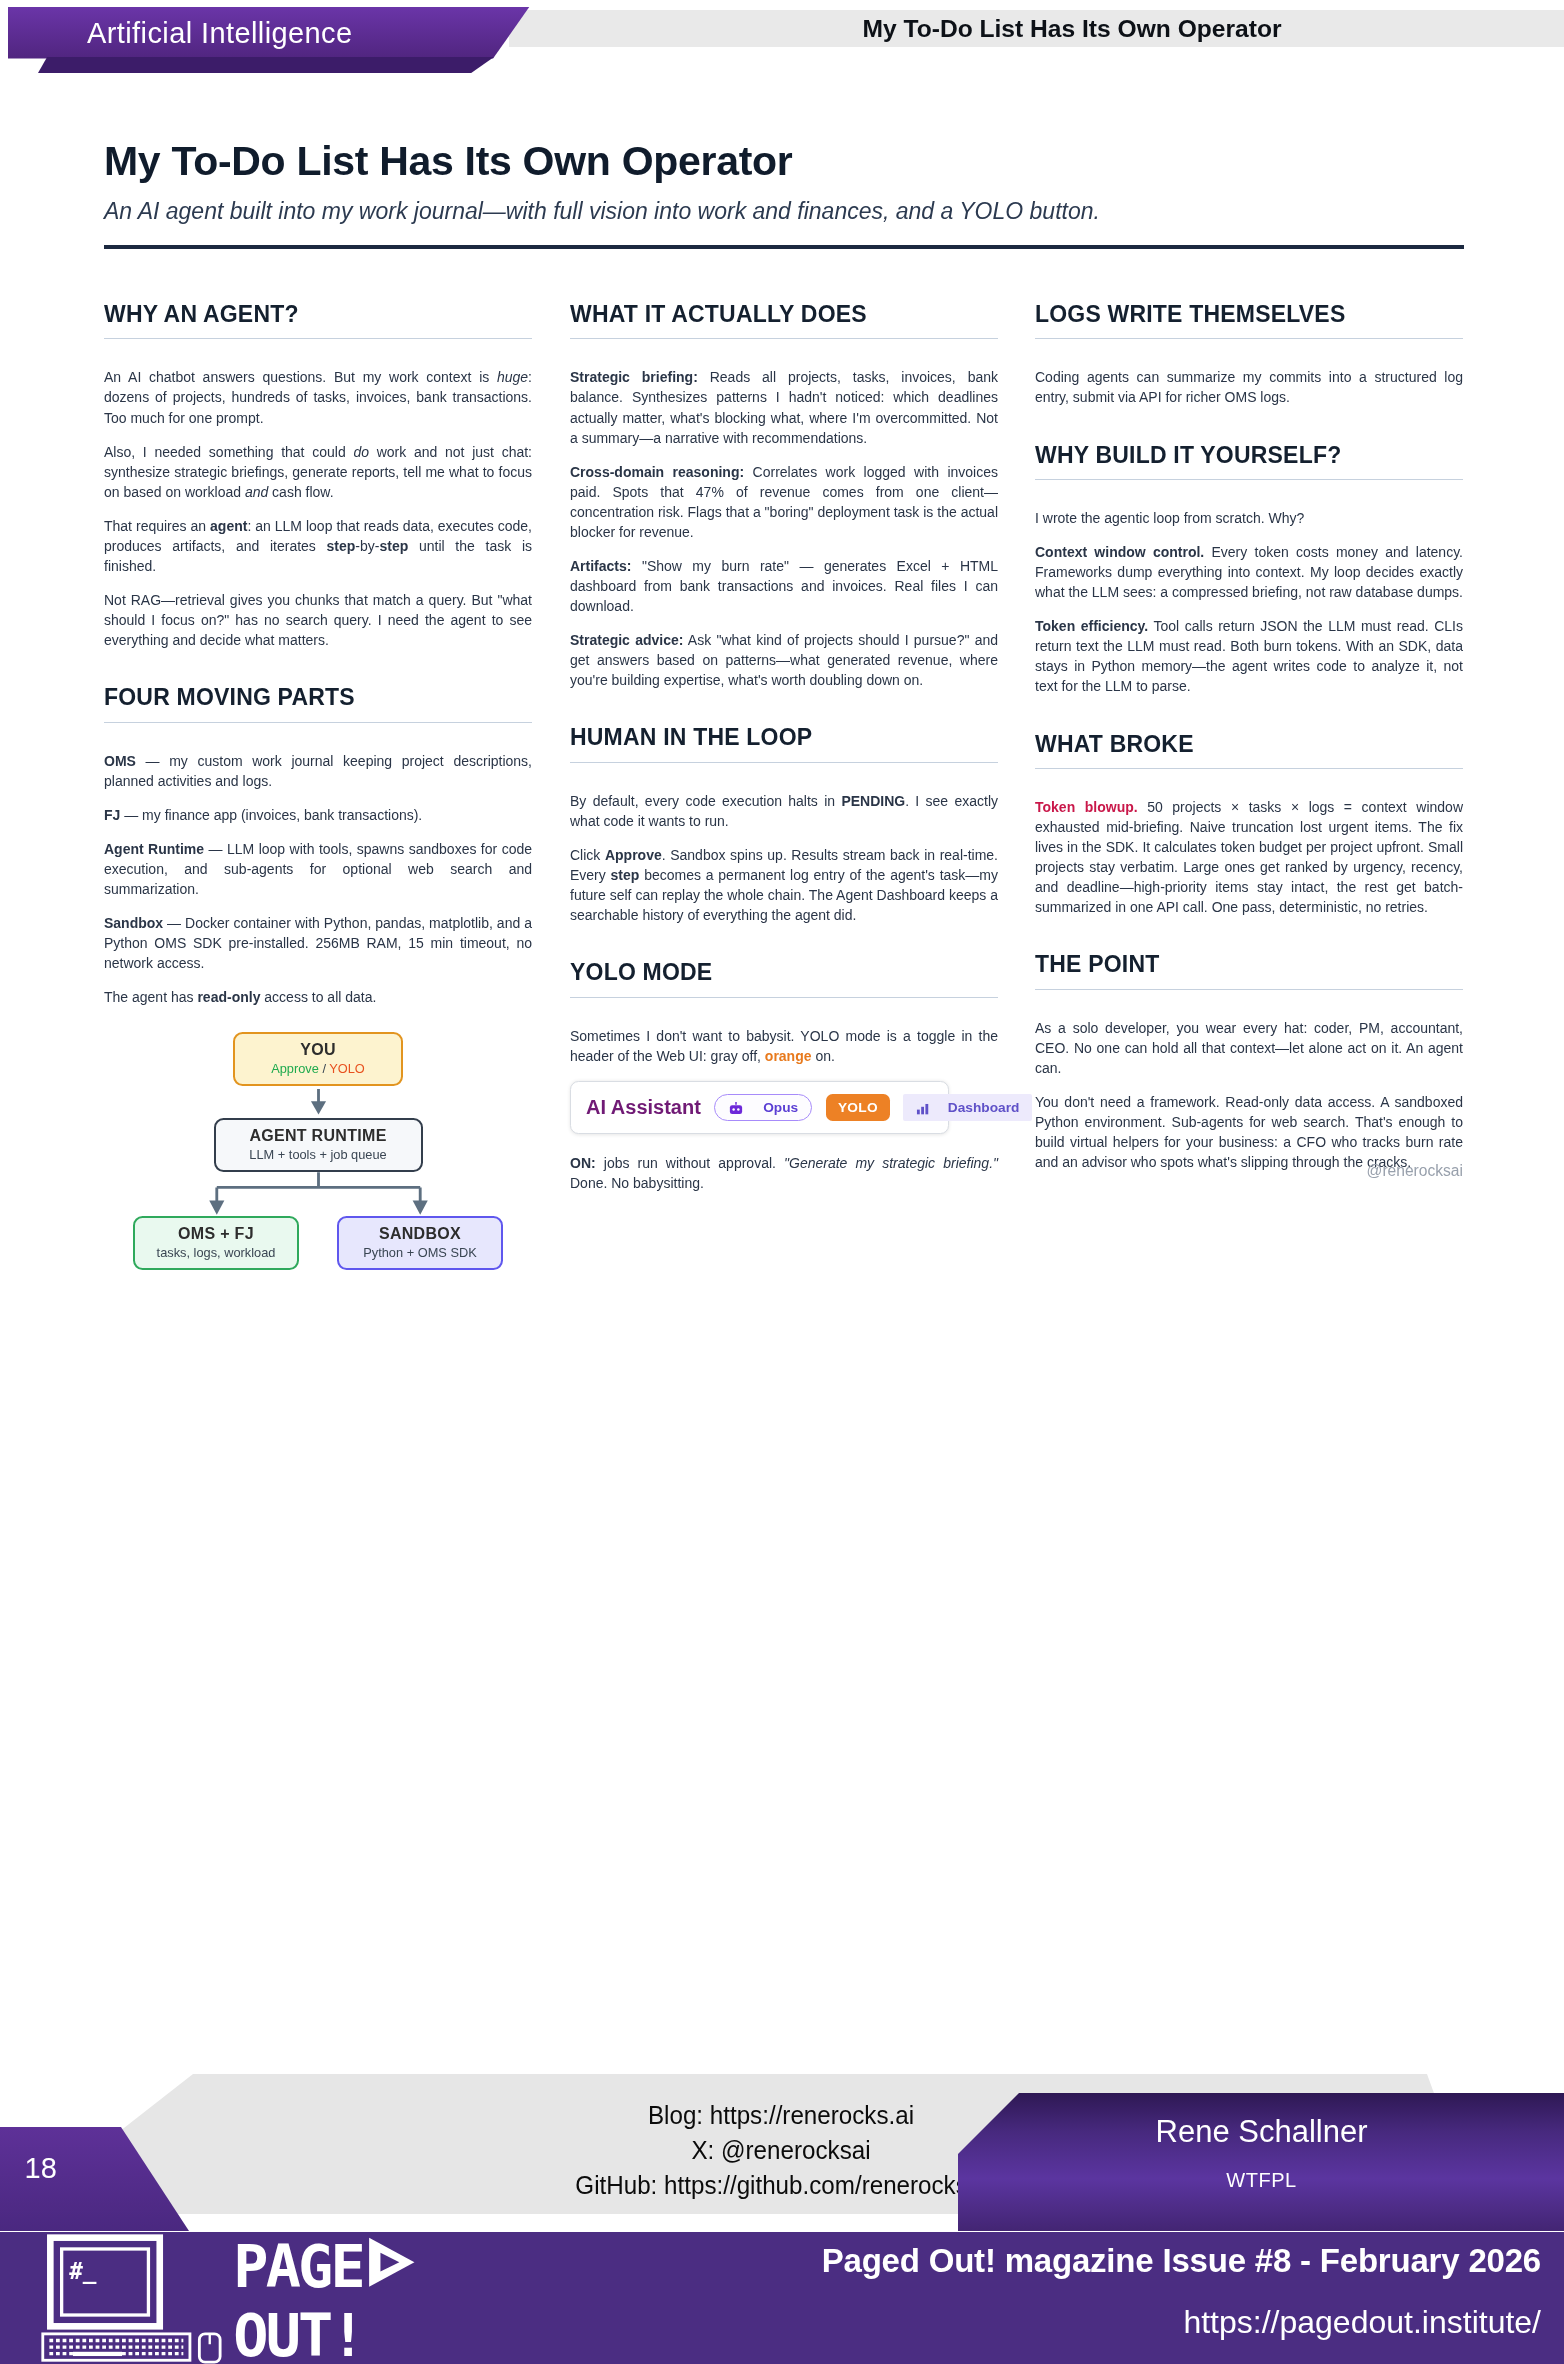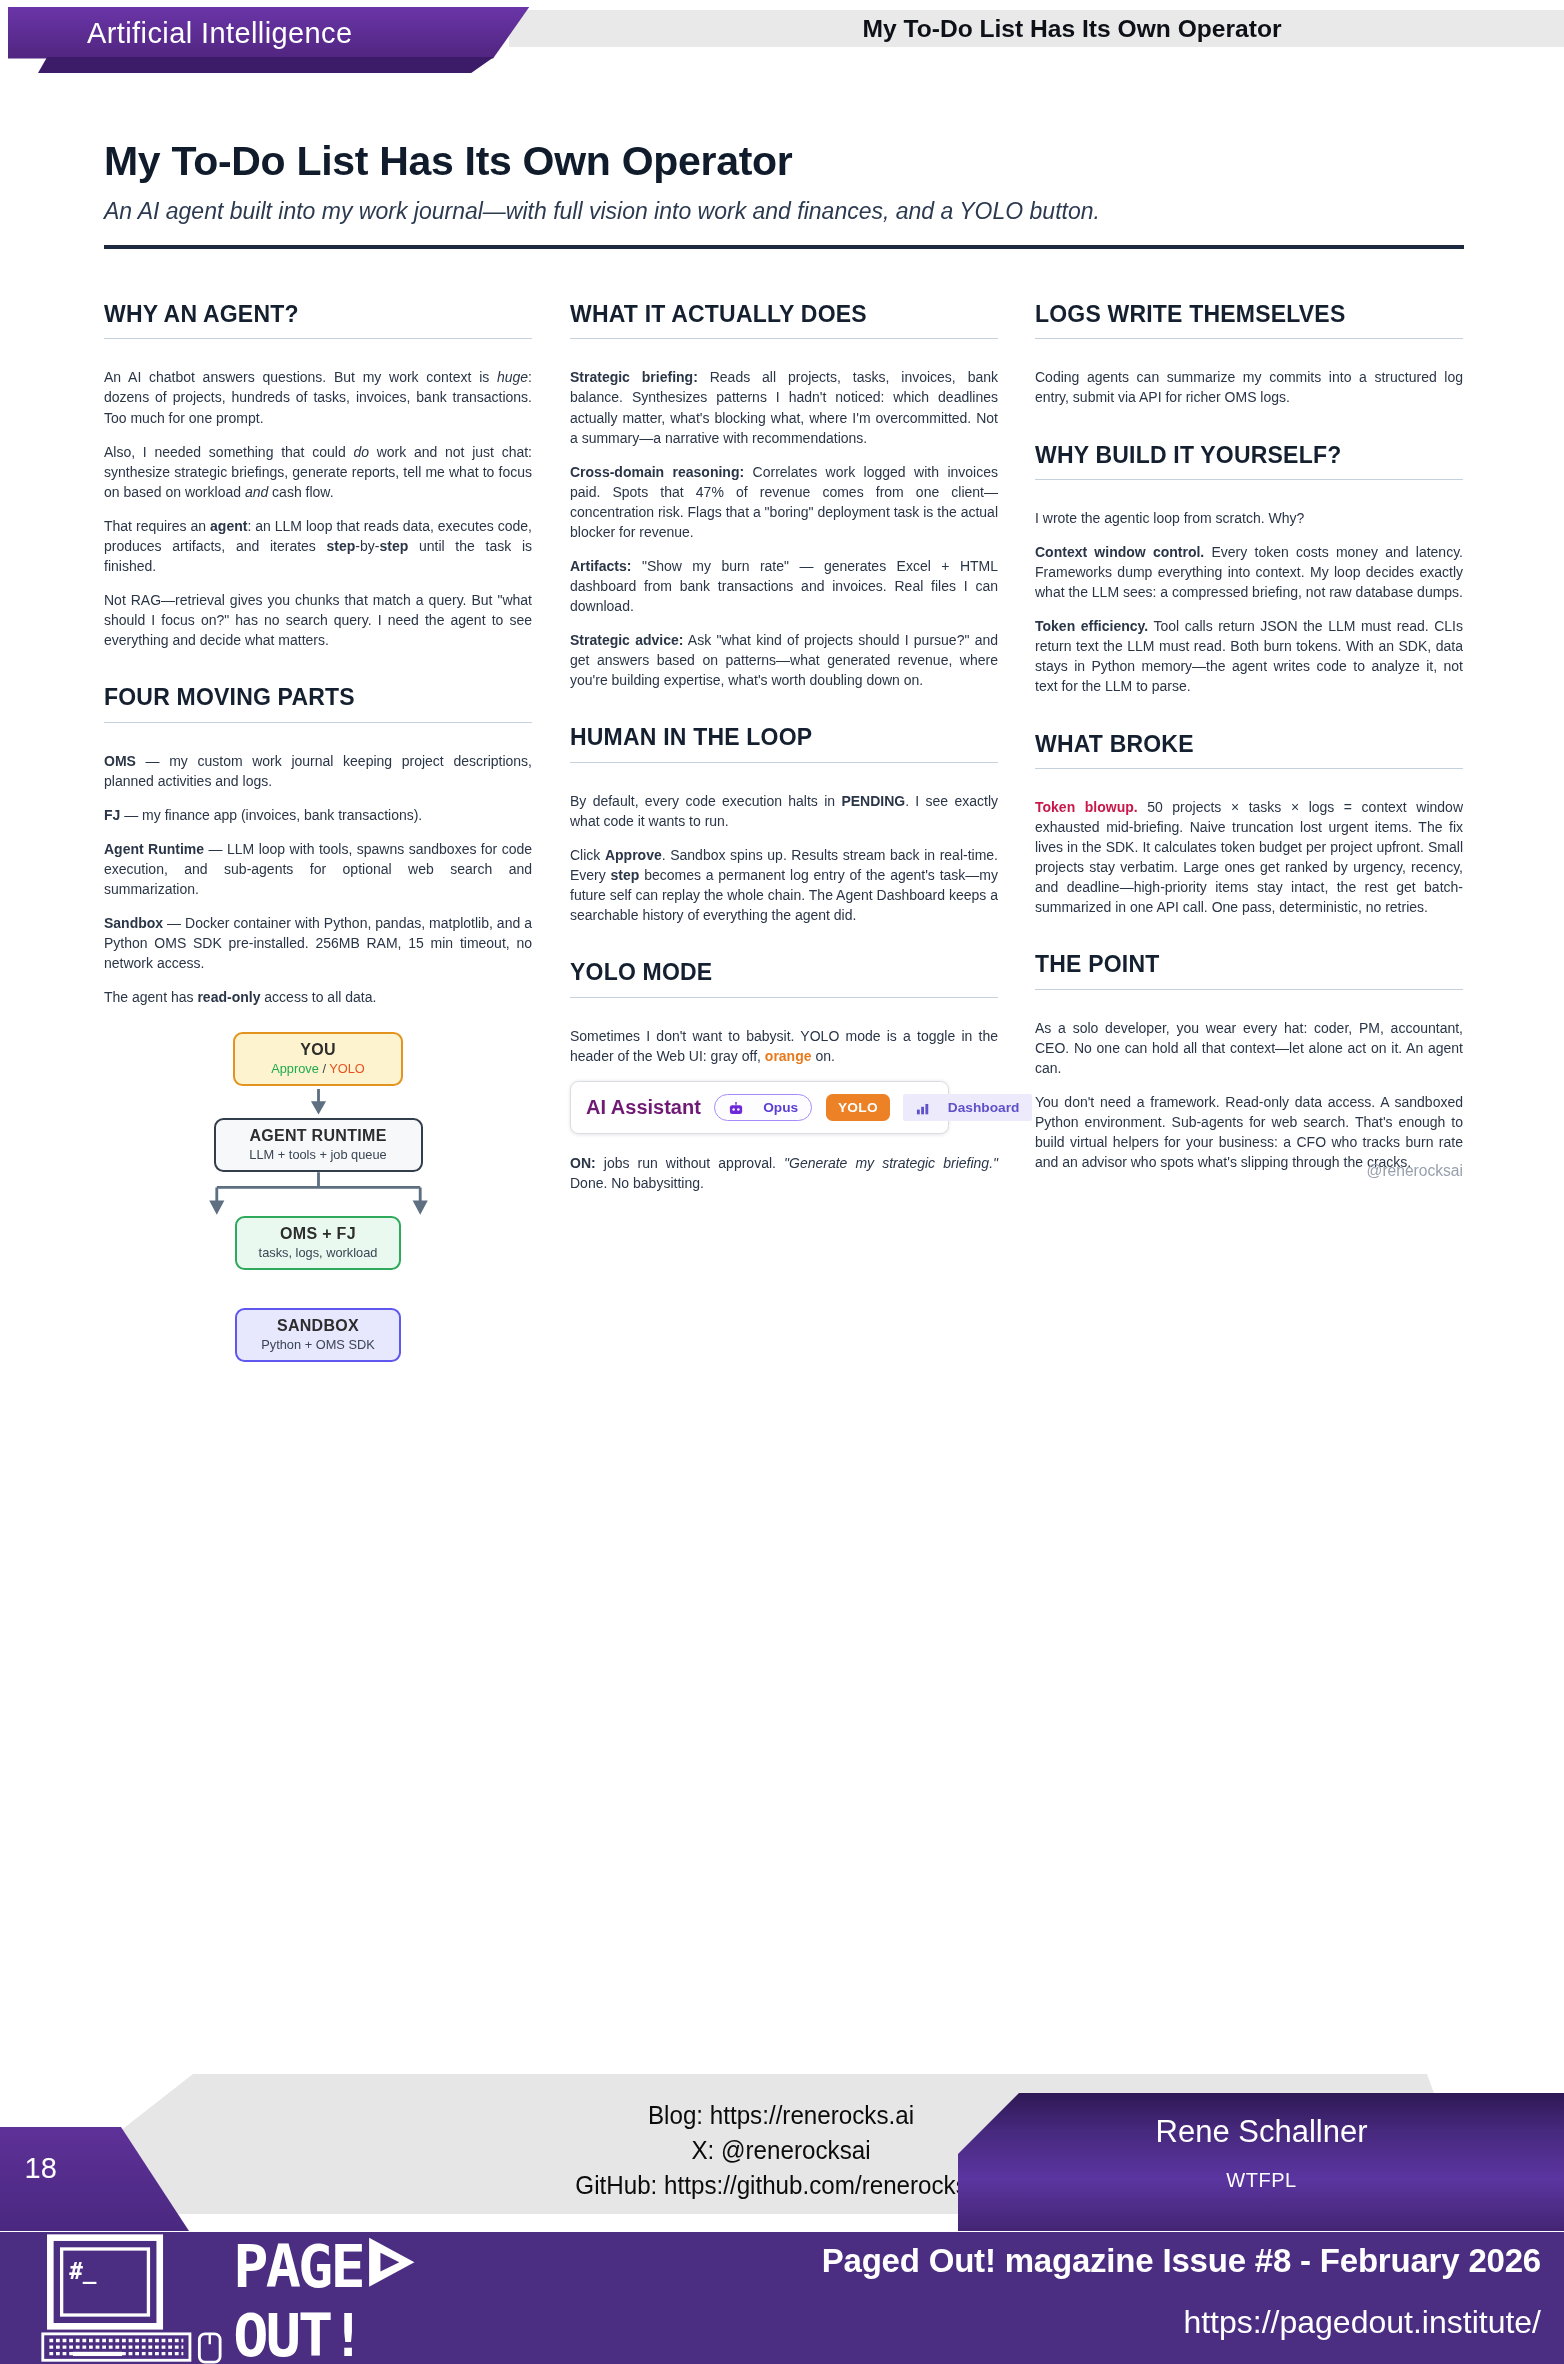--- a/index.html
+++ b/index.html
@@ -37,21 +37,21 @@
 
   
   .diagram{margin-top:24.6px;display:flex;flex-direction:column;align-items:center;}
   .dbox{border-radius:9.5px;text-align:center;padding:6.6px 7.6px 8.5px;box-sizing:border-box;}
   .dbox .t{font-size:16px;font-weight:700;color:#2d2d2d;letter-spacing:0.3px;}
   .dbox .s{font-size:12.8px;color:#3a4653;margin-top:1.9px;}
   .dbox.you{width:170px;background:#fdf3cf;border:2.4px solid #e2941f;}
   .dbox.runtime{width:209px;background:#f6f8fa;border:2.4px solid #333e4c;}
   .dbox.oms{width:166px;background:#e9f9ef;border:2.4px solid #2fa95c;}
   .dbox.sandbox{width:166px;background:#e7e7fd;border:2.4px solid #5f57ee;}
-  .drow{display:flex;gap:38px;flex-direction:column;}
+  .drow{display:flex;gap:38px;}
   .darrow{margin:2.8px 0;}
 
   
   .ai-card{margin:15px 0 19px;background:#fff;border:1.9px solid #d9dde3;border-radius:8.5px;
            box-shadow:0 0.9px 3.8px rgba(0,0,0,.10);padding:12.3px 15px;display:flex;align-items:center;
            gap:13.2px;width:379px;box-sizing:border-box;}
   .ai-title{font-size:20px;font-weight:700;color:#701a75;white-space:nowrap;}
   .pill{display:inline-flex;align-items:flex-end;gap:19px;font-size:13.7px;font-weight:700;white-space:nowrap;}
   .pill.opus{border:1.4px solid #a78bfa;color:#5b3fd4;border-radius:945px;padding:4.7px 13.2px;background:#fdfcff;}
   .pill.yolo{background:#ed8125;color:#fff;border-radius:6.6px;padding:5.7px 12.3px;letter-spacing:0.3px;}

